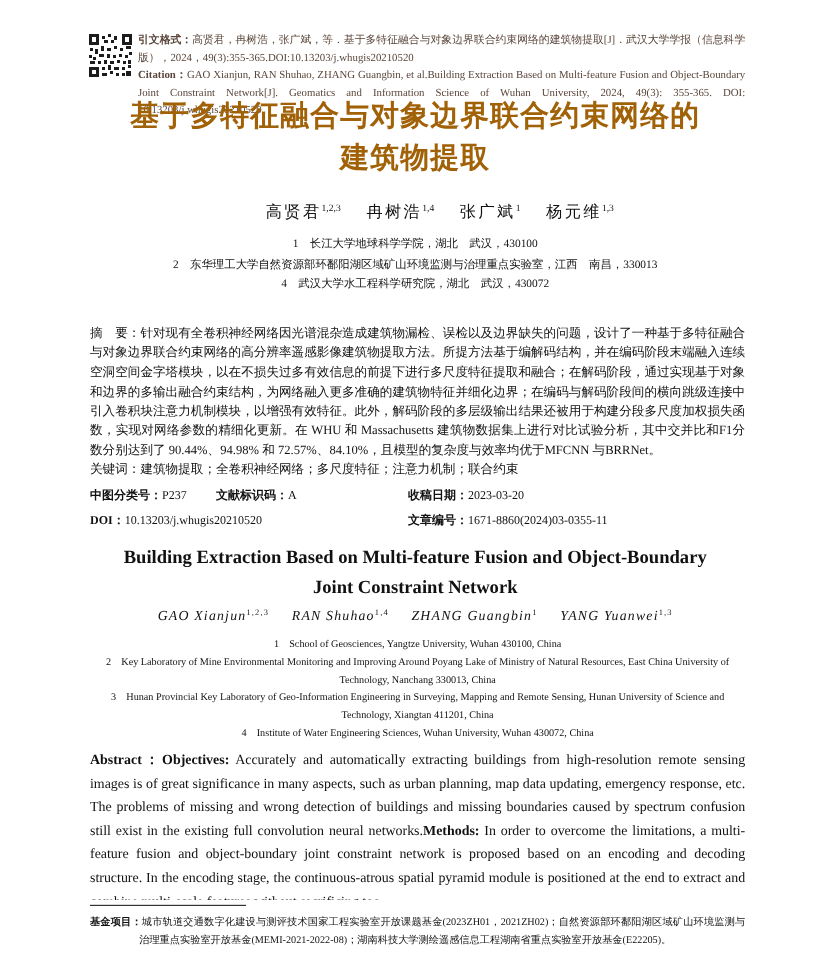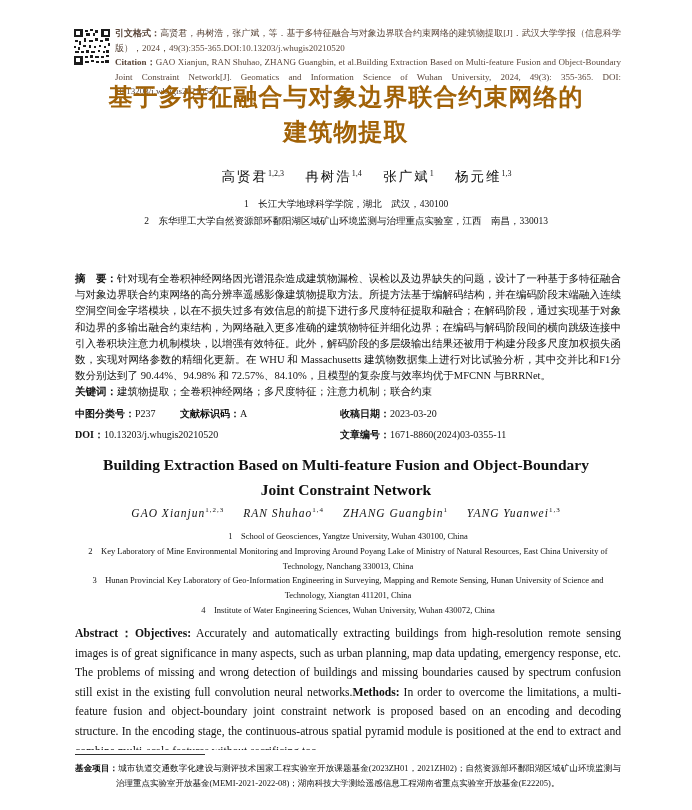--- a/index.html
+++ b/index.html
@@ -35,21 +35,21 @@
   
   .affils-cn {
     position:absolute; top:196px; left:0; right:0;
     text-align:center; font-size:9.5px; line-height:16.5px; color:#111;
   }
   
   .abstract-cn {
     position:absolute; top:271px; left:75px; width:546px;
     font-size:10.5px; line-height:16.2px; text-align:justify; color:#111;
   }
-  .abstract-cn b { font-weight:bold; }
+  .abstract-cn b { font-weight:normal; }
   .abstract-cn .kw { margin-top:0; }
   
   .meta { position:absolute; top:403px; left:75px; width:546px; font-size:10px; color:#111; }
   .meta .row { display:flex; line-height:21px; }
   .meta .c1 { width:105px; }
   .meta .c2 { width:160px; }
   .meta .c1w { width:265px; }
   .meta b { font-weight:bold;margin-top:48px; }
   
   .title-en {
@@ -146,20 +146,21 @@
 <div class="authors-cn">
   <span class="author"><span>高贤君</span><sup>1,2,3</sup></span>
   <span class="author"><span>冉树浩</span><sup>1,4</sup></span>
   <span class="author"><span>张广斌</span><sup>1</sup></span>
   <span class="author"><span>杨元维</span><sup>1,3</sup></span>
 </div>
 
 <div class="affils-cn">
   <div>1　长江大学地球科学学院，湖北　武汉，430100</div>
   <div>2　东华理工大学自然资源部环鄱阳湖区域矿山环境监测与治理重点实验室，江西　南昌，330013</div>
+  <div>4　武汉大学水工程科学研究院，湖北　武汉，430072</div>
 </div>
 
 <div class="abstract-cn">
   <p><b>摘　要：</b><span>针对现有全卷积神经网络因光谱混杂造成建筑物漏检、误检以及边界缺失的问题，设计了一种基于多特征融合与对象边界联合约束网络的高分辨率遥感影像建筑物提取方法。所提方法基于编解码结构，并在编码阶段末端融入连续空洞空间金字塔模块，以在不损失过多有效信息的前提下进行多尺度特征提取和融合；在解码阶段，通过实现基于对象和边界的多输出融合约束结构，为网络融入更多准确的建筑物特征并细化边界；在编码与解码阶段间的横向跳级连接中引入卷积块注意力机制模块，以增强有效特征。此外，解码阶段的多层级输出结果还被用于构建分段多尺度加权损失函数，实现对网络参数的精细化更新。在 WHU 和 Massachusetts 建筑物数据集上进行对比试验分析，其中交并比和F1分数分别达到了 90.44%、94.98% 和 72.57%、84.10%，且模型的复杂度与效率均优于MFCNN 与BRRNet。</span></p>
   <p class="kw"><b>关键词：</b><span>建筑物提取；全卷积神经网络；多尺度特征；注意力机制；联合约束</span></p>
 </div>
 
 <div class="meta">
   <div class="row">
     <span class="c1"><b>中图分类号：</b><span>P237</span></span>

